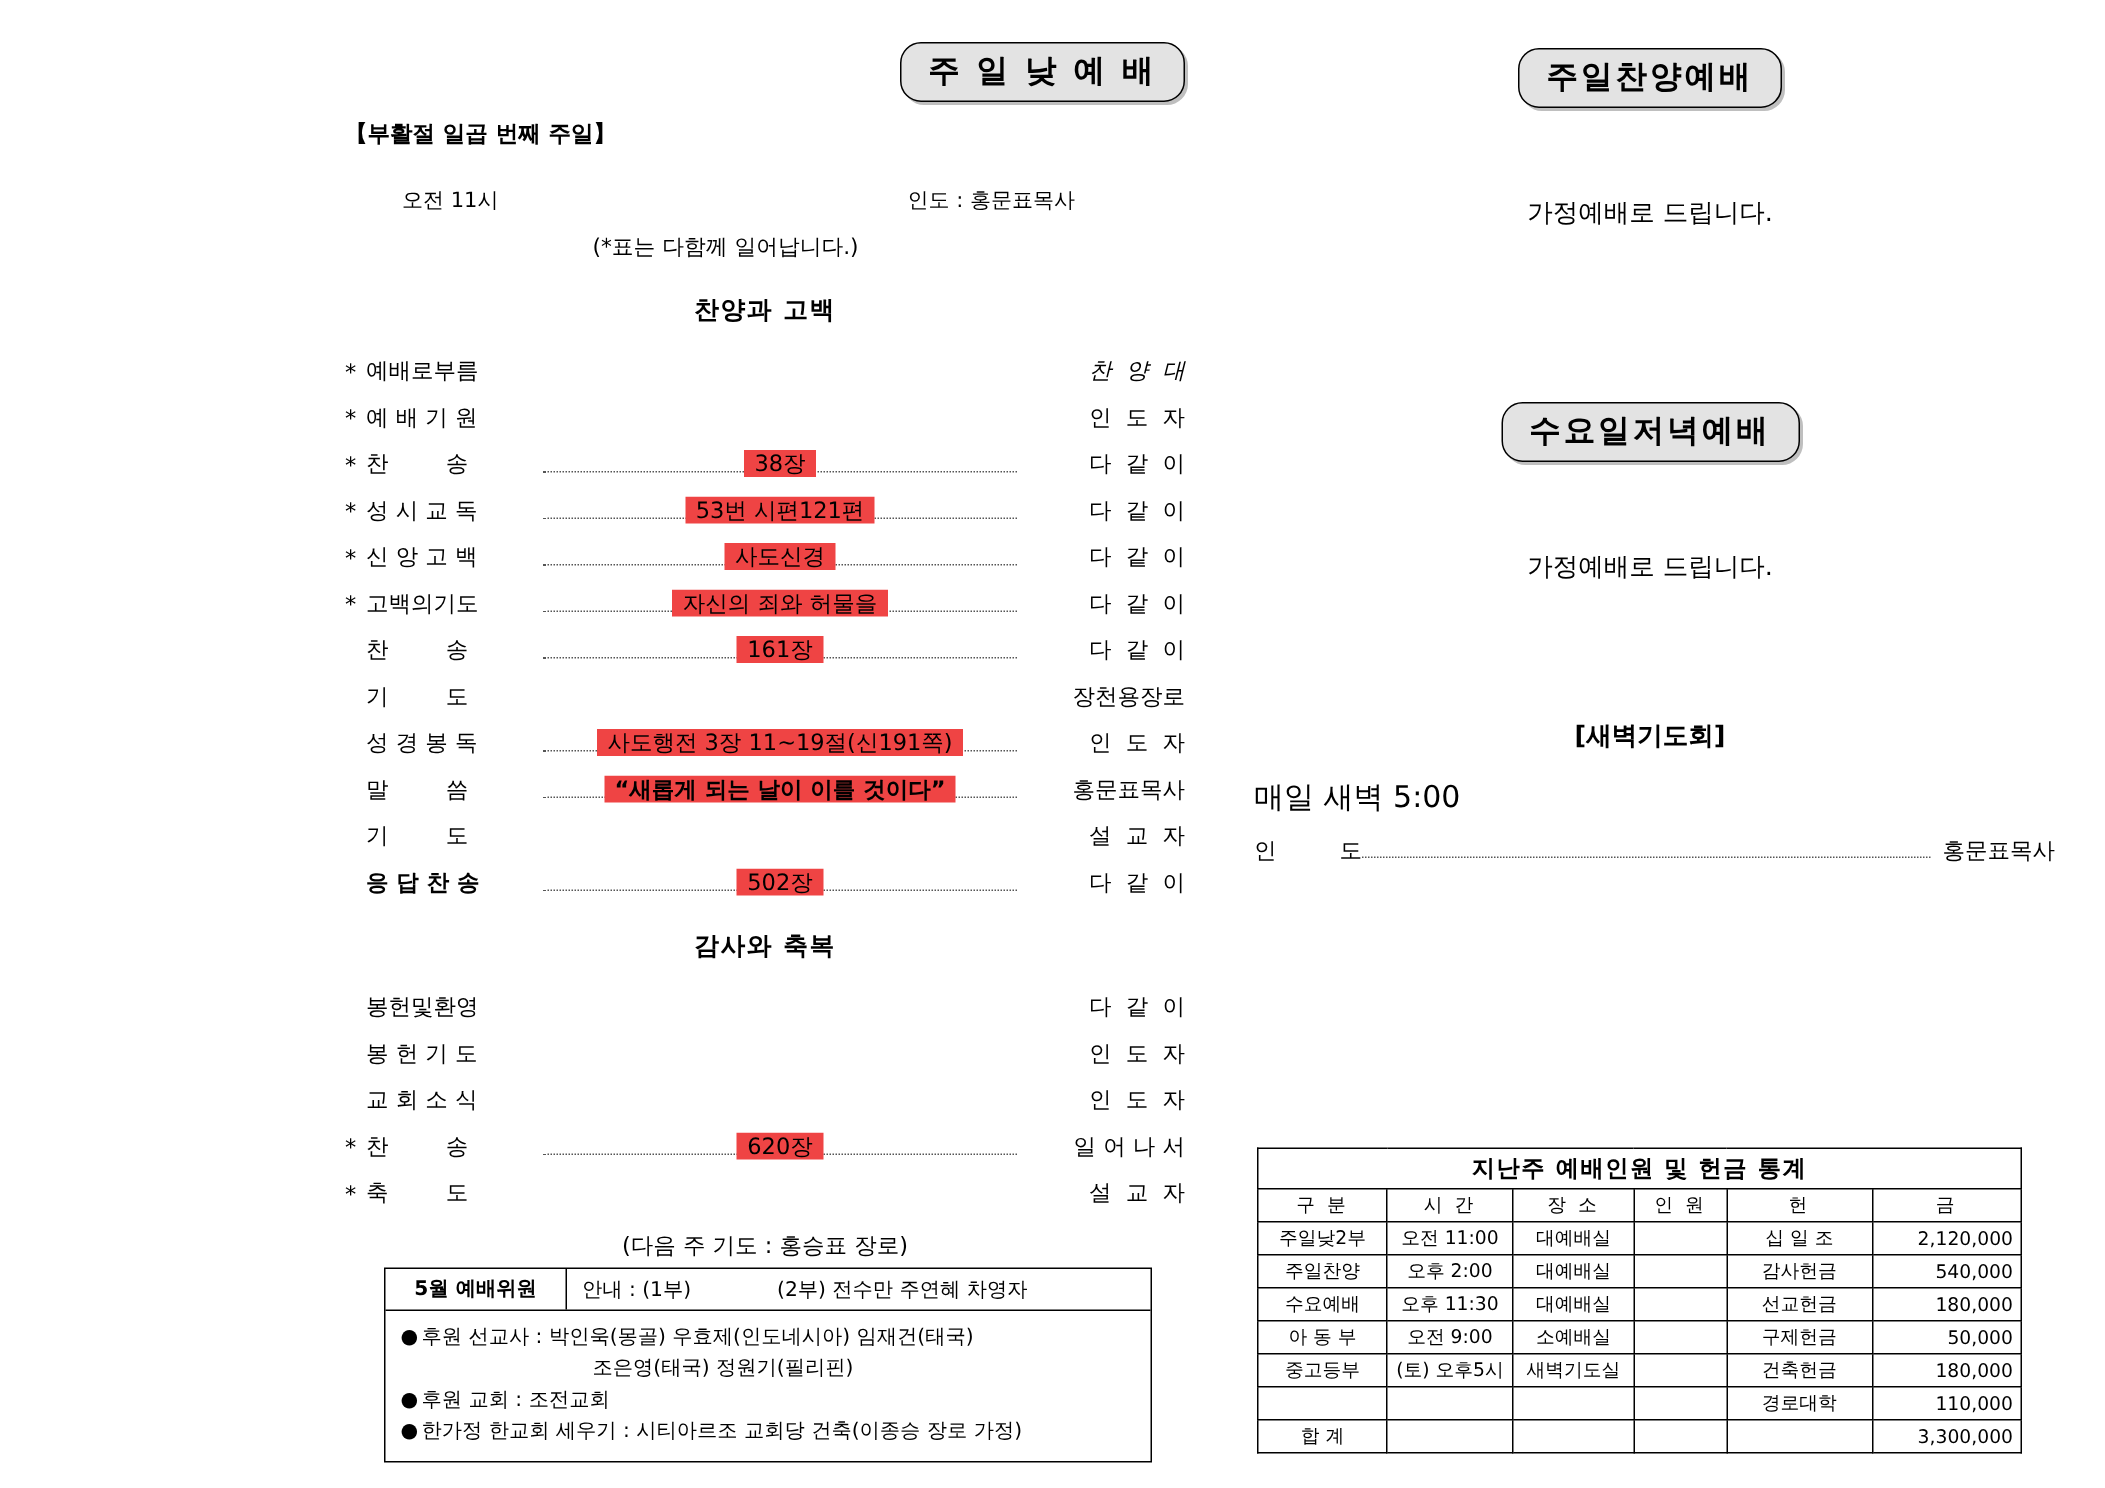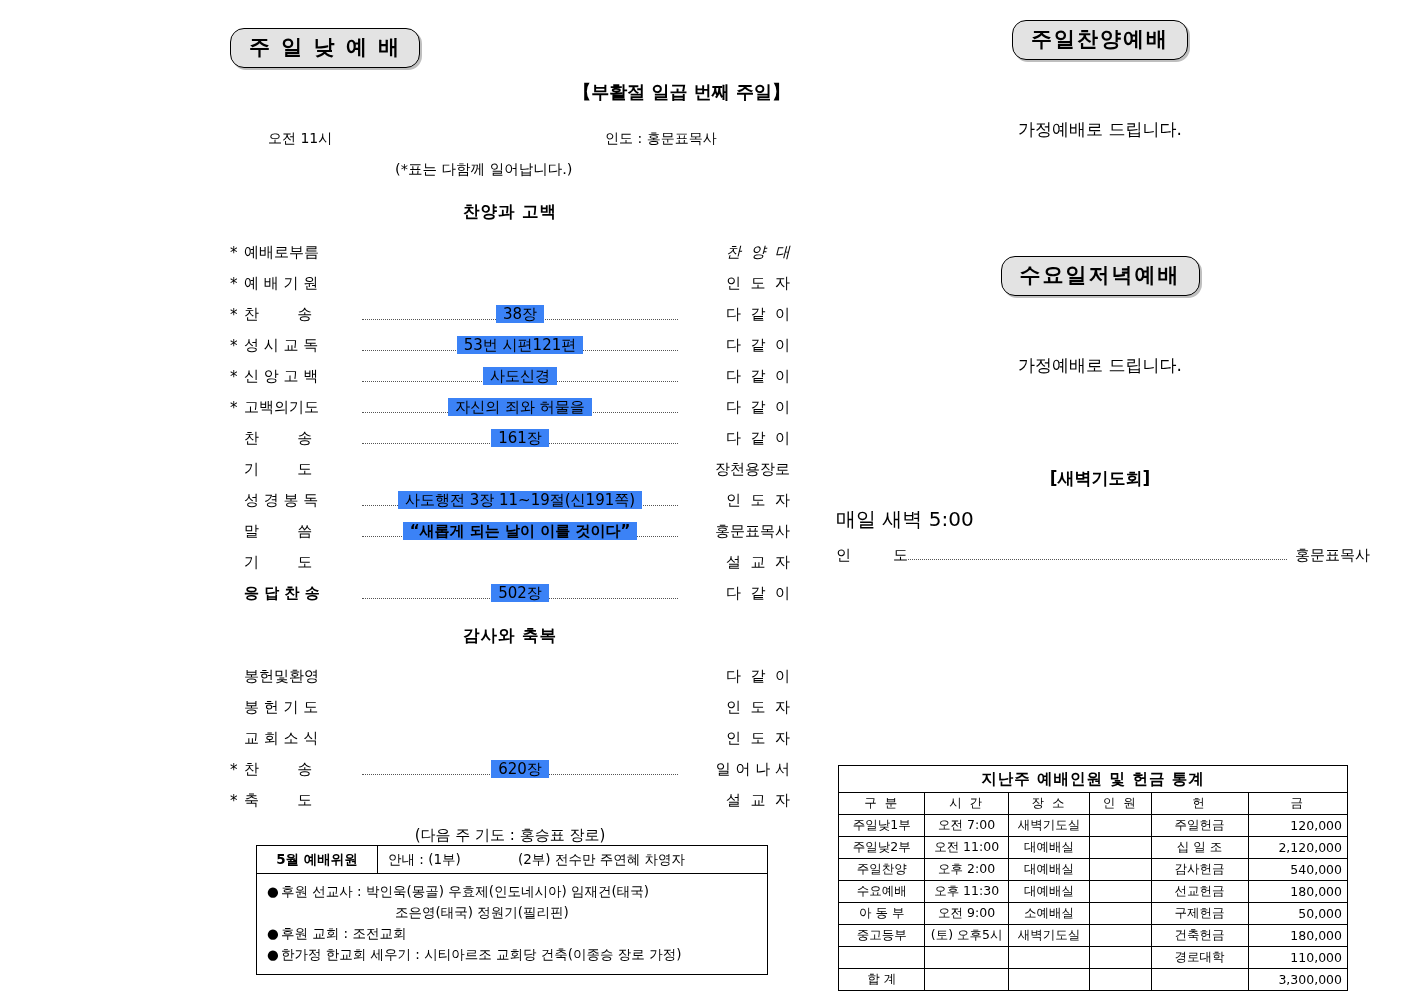--- a/index.html
+++ b/index.html
@@ -25,33 +25,33 @@
     display: inline-block;
     border: 1.5px solid #000;
     border-radius: 14px;
     background: #e3e3e3;
     padding: 4px 18px 6px 18px;
     font-size: 21px;
     font-weight: bold;
     letter-spacing: 2px;
     box-shadow: 2px 2px 0 #bfbfbf;
   }
-  .center { text-align: left; }
+  .center { text-align: right; }
 
   
   .left-col {
     position: absolute;
     left: 230px;
     top: 28px;
     width: 560px;
   }
   .subtitle {
-    text-align: right;
+    text-align: left;
     font-weight: bold;
-    font-size: 18px;
+    font-size: 15px;
     margin-top: 12px;
   }
   .timerow {
     margin-top: 26px;
     position: relative;
     height: 22px;
     font-size: 14px;
   }
   .timerow .t-left { position: absolute; left: 38px; top: 0; }
   .timerow .t-right { position: absolute; left: 375px; top: 0; }
@@ -103,21 +103,21 @@
   .c-mid .dots {
     position: absolute;
     left: 0; right: 0;
     bottom: 4px;
     border-bottom: 1.5px dotted #555;
     z-index: 0;
   }
   .c-mid .txt {
     position: relative;
     z-index: 1;
-    background: #3b82f6;
+    background: #ef4444;
     padding: 0 7px;
   }
   .c-right {
     width: 106px;
     flex: 0 0 106px;
     display: flex;
     justify-content: space-between;
     white-space: nowrap;
     padding-left: 6px;
   }
@@ -168,21 +168,21 @@
     display: flex;
     line-height: 21px;
   }
   .committee .bullet { width: 14px; flex: 0 0 14px; }
   .committee .cline2 { padding-left: 128px; line-height: 21px; }
 
   
   .right-col {
     position: absolute;
     left: 830px;
-    top: 20px;
+    top: 32px;
     width: 540px;
   }
   .r-pill-wrap { text-align: center; }
   .r-text {
     text-align: center;
     font-size: 17px;
     margin-top: 58px;
   }
   .r-pill-wrap2 { text-align: center; margin-top: 115px; }
   .r-text2 { text-align: center; font-size: 17px; margin-top: 58px; }
@@ -439,28 +439,20 @@
         </tr>
         <tr class="hdr">
           <td style="width: 88px;">구  분</td>
           <td style="width: 82px;">시  간</td>
           <td style="width: 82px;">장  소</td>
           <td style="width: 60px;">인  원</td>
           <td style="width: 100px;">헌</td>
           <td style="width: 96px;">금</td>
         </tr>
         <tr>
-          <td>주일낮1부</td>
-          <td>오전 7:00</td>
-          <td>새벽기도실</td>
-          <td></td>
-          <td>주일헌금</td>
-          <td class="num">120,000</td>
-        </tr>
-        <tr>
           <td>주일낮2부</td>
           <td>오전 11:00</td>
           <td>대예배실</td>
           <td></td>
           <td>십 일 조</td>
           <td class="num">2,120,000</td>
         </tr>
         <tr>
           <td>주일찬양</td>
           <td>오후 2:00</td>

